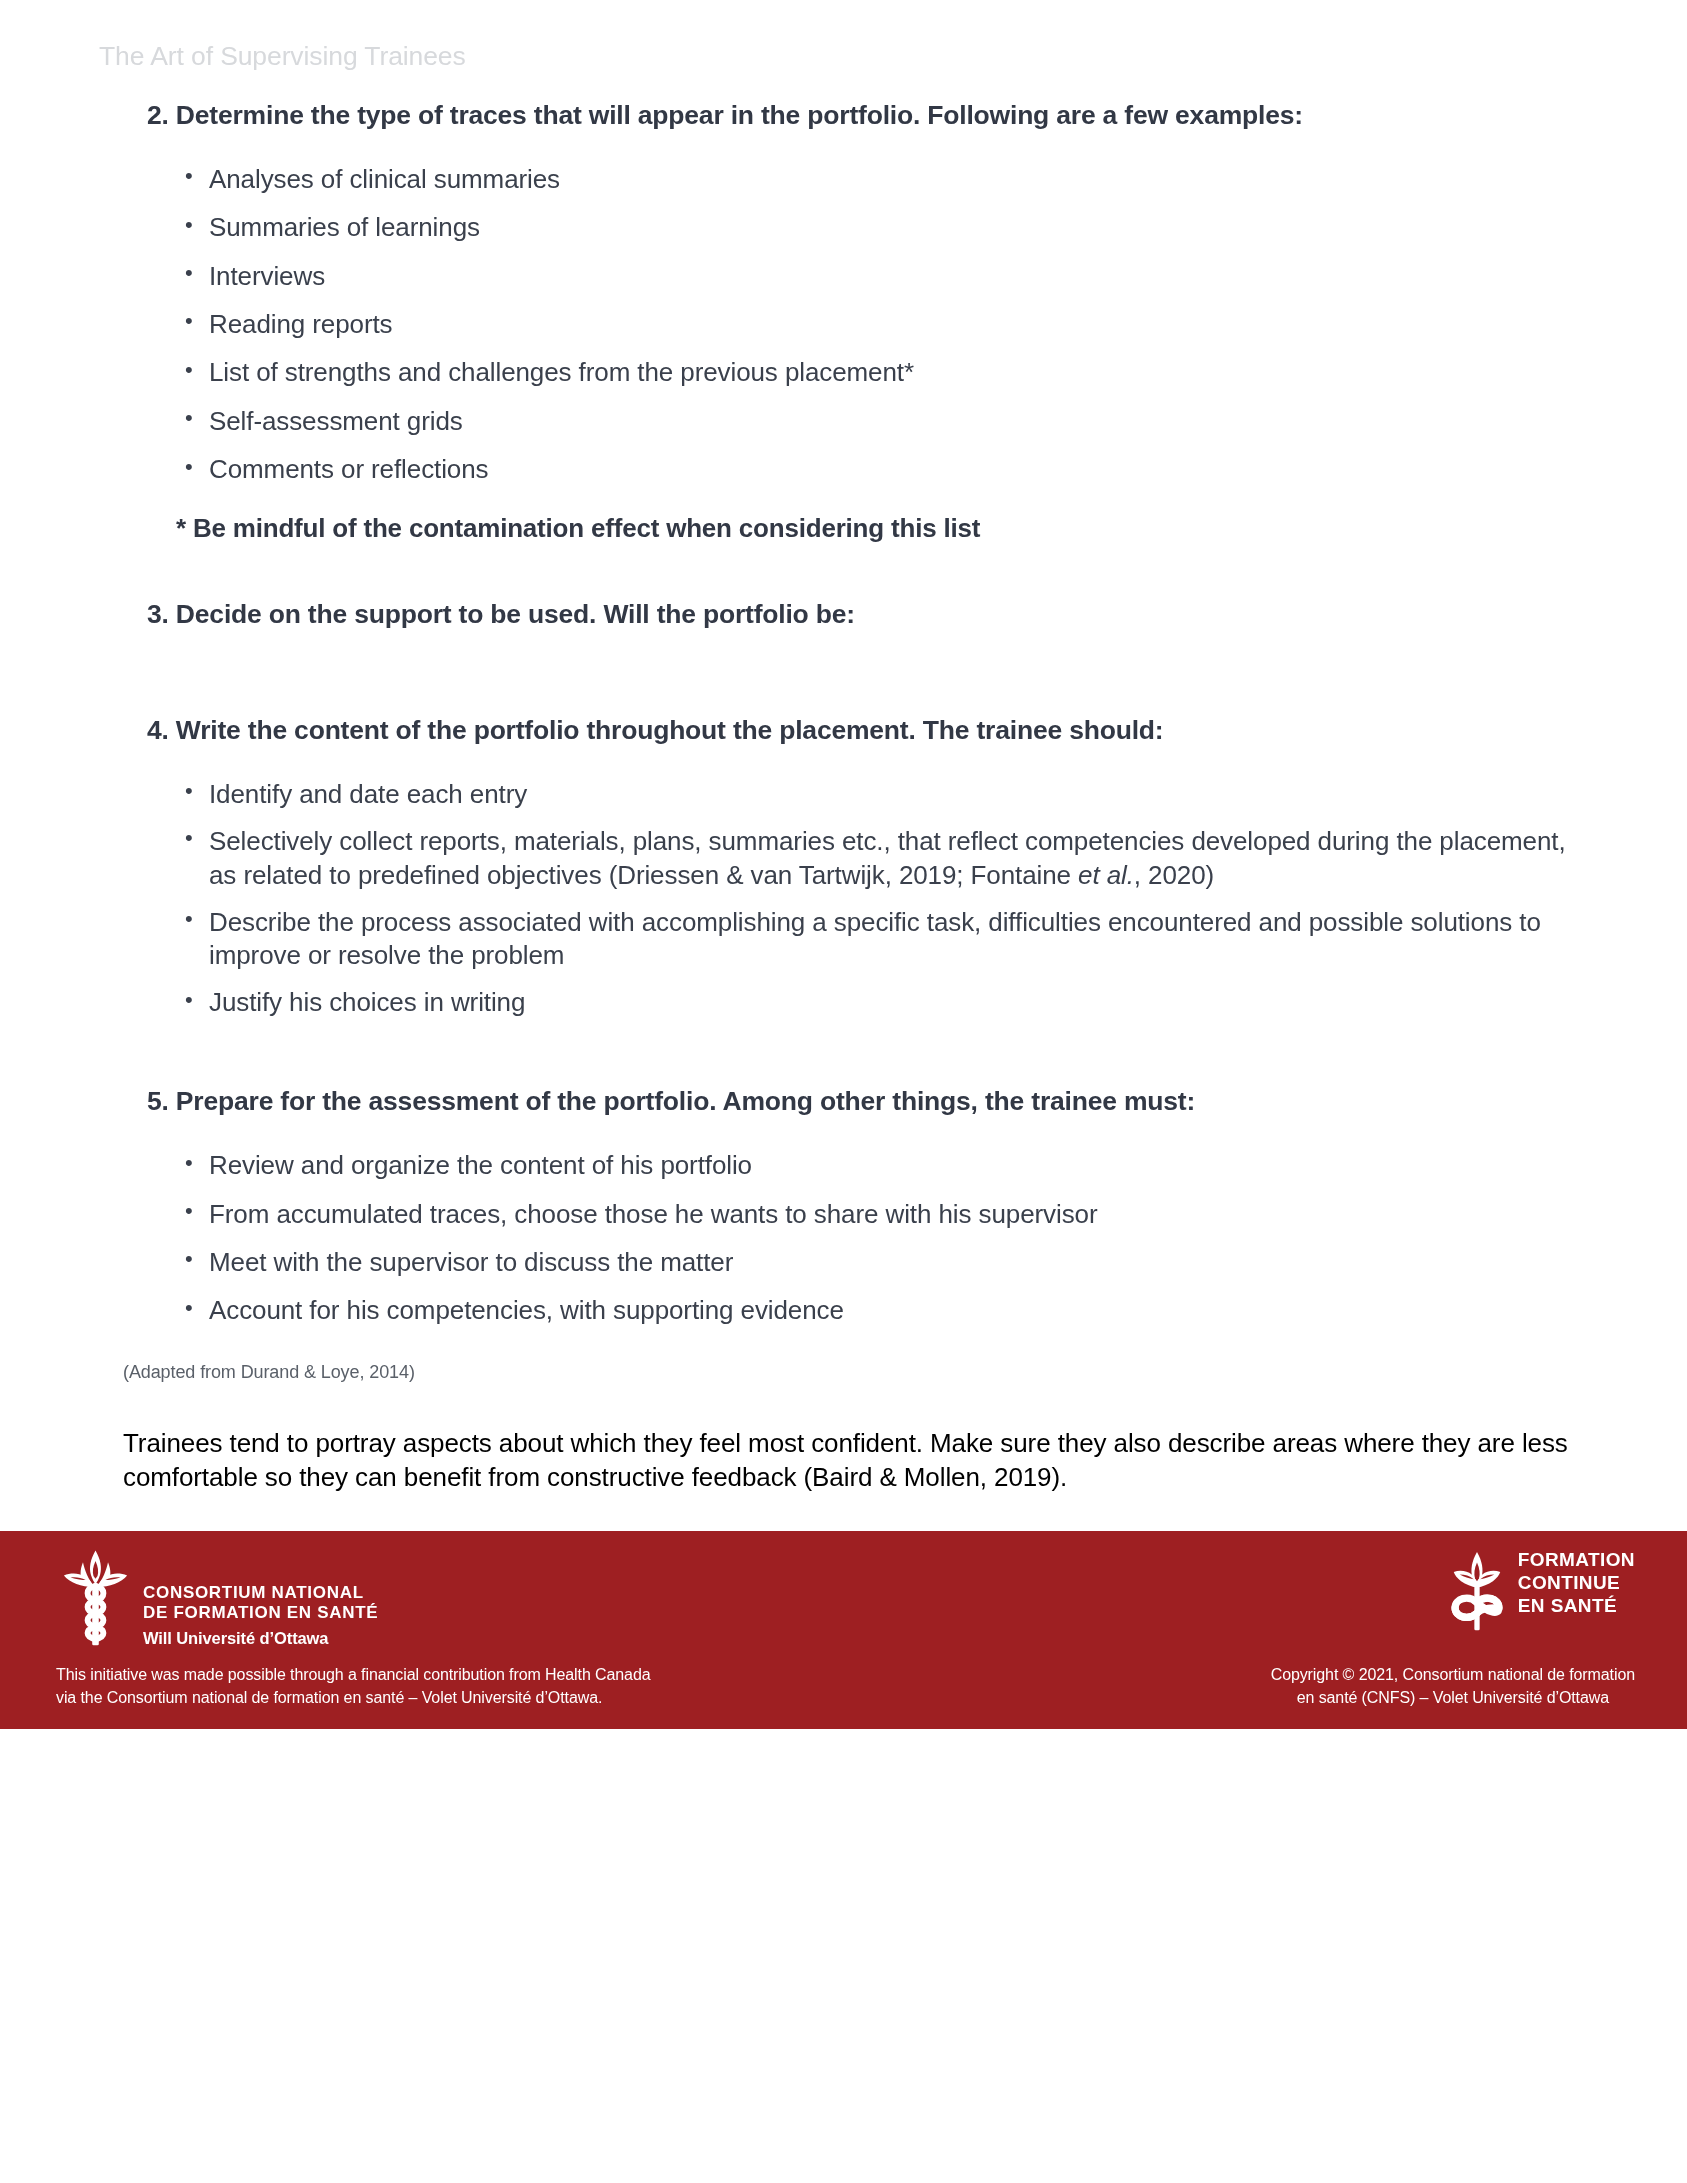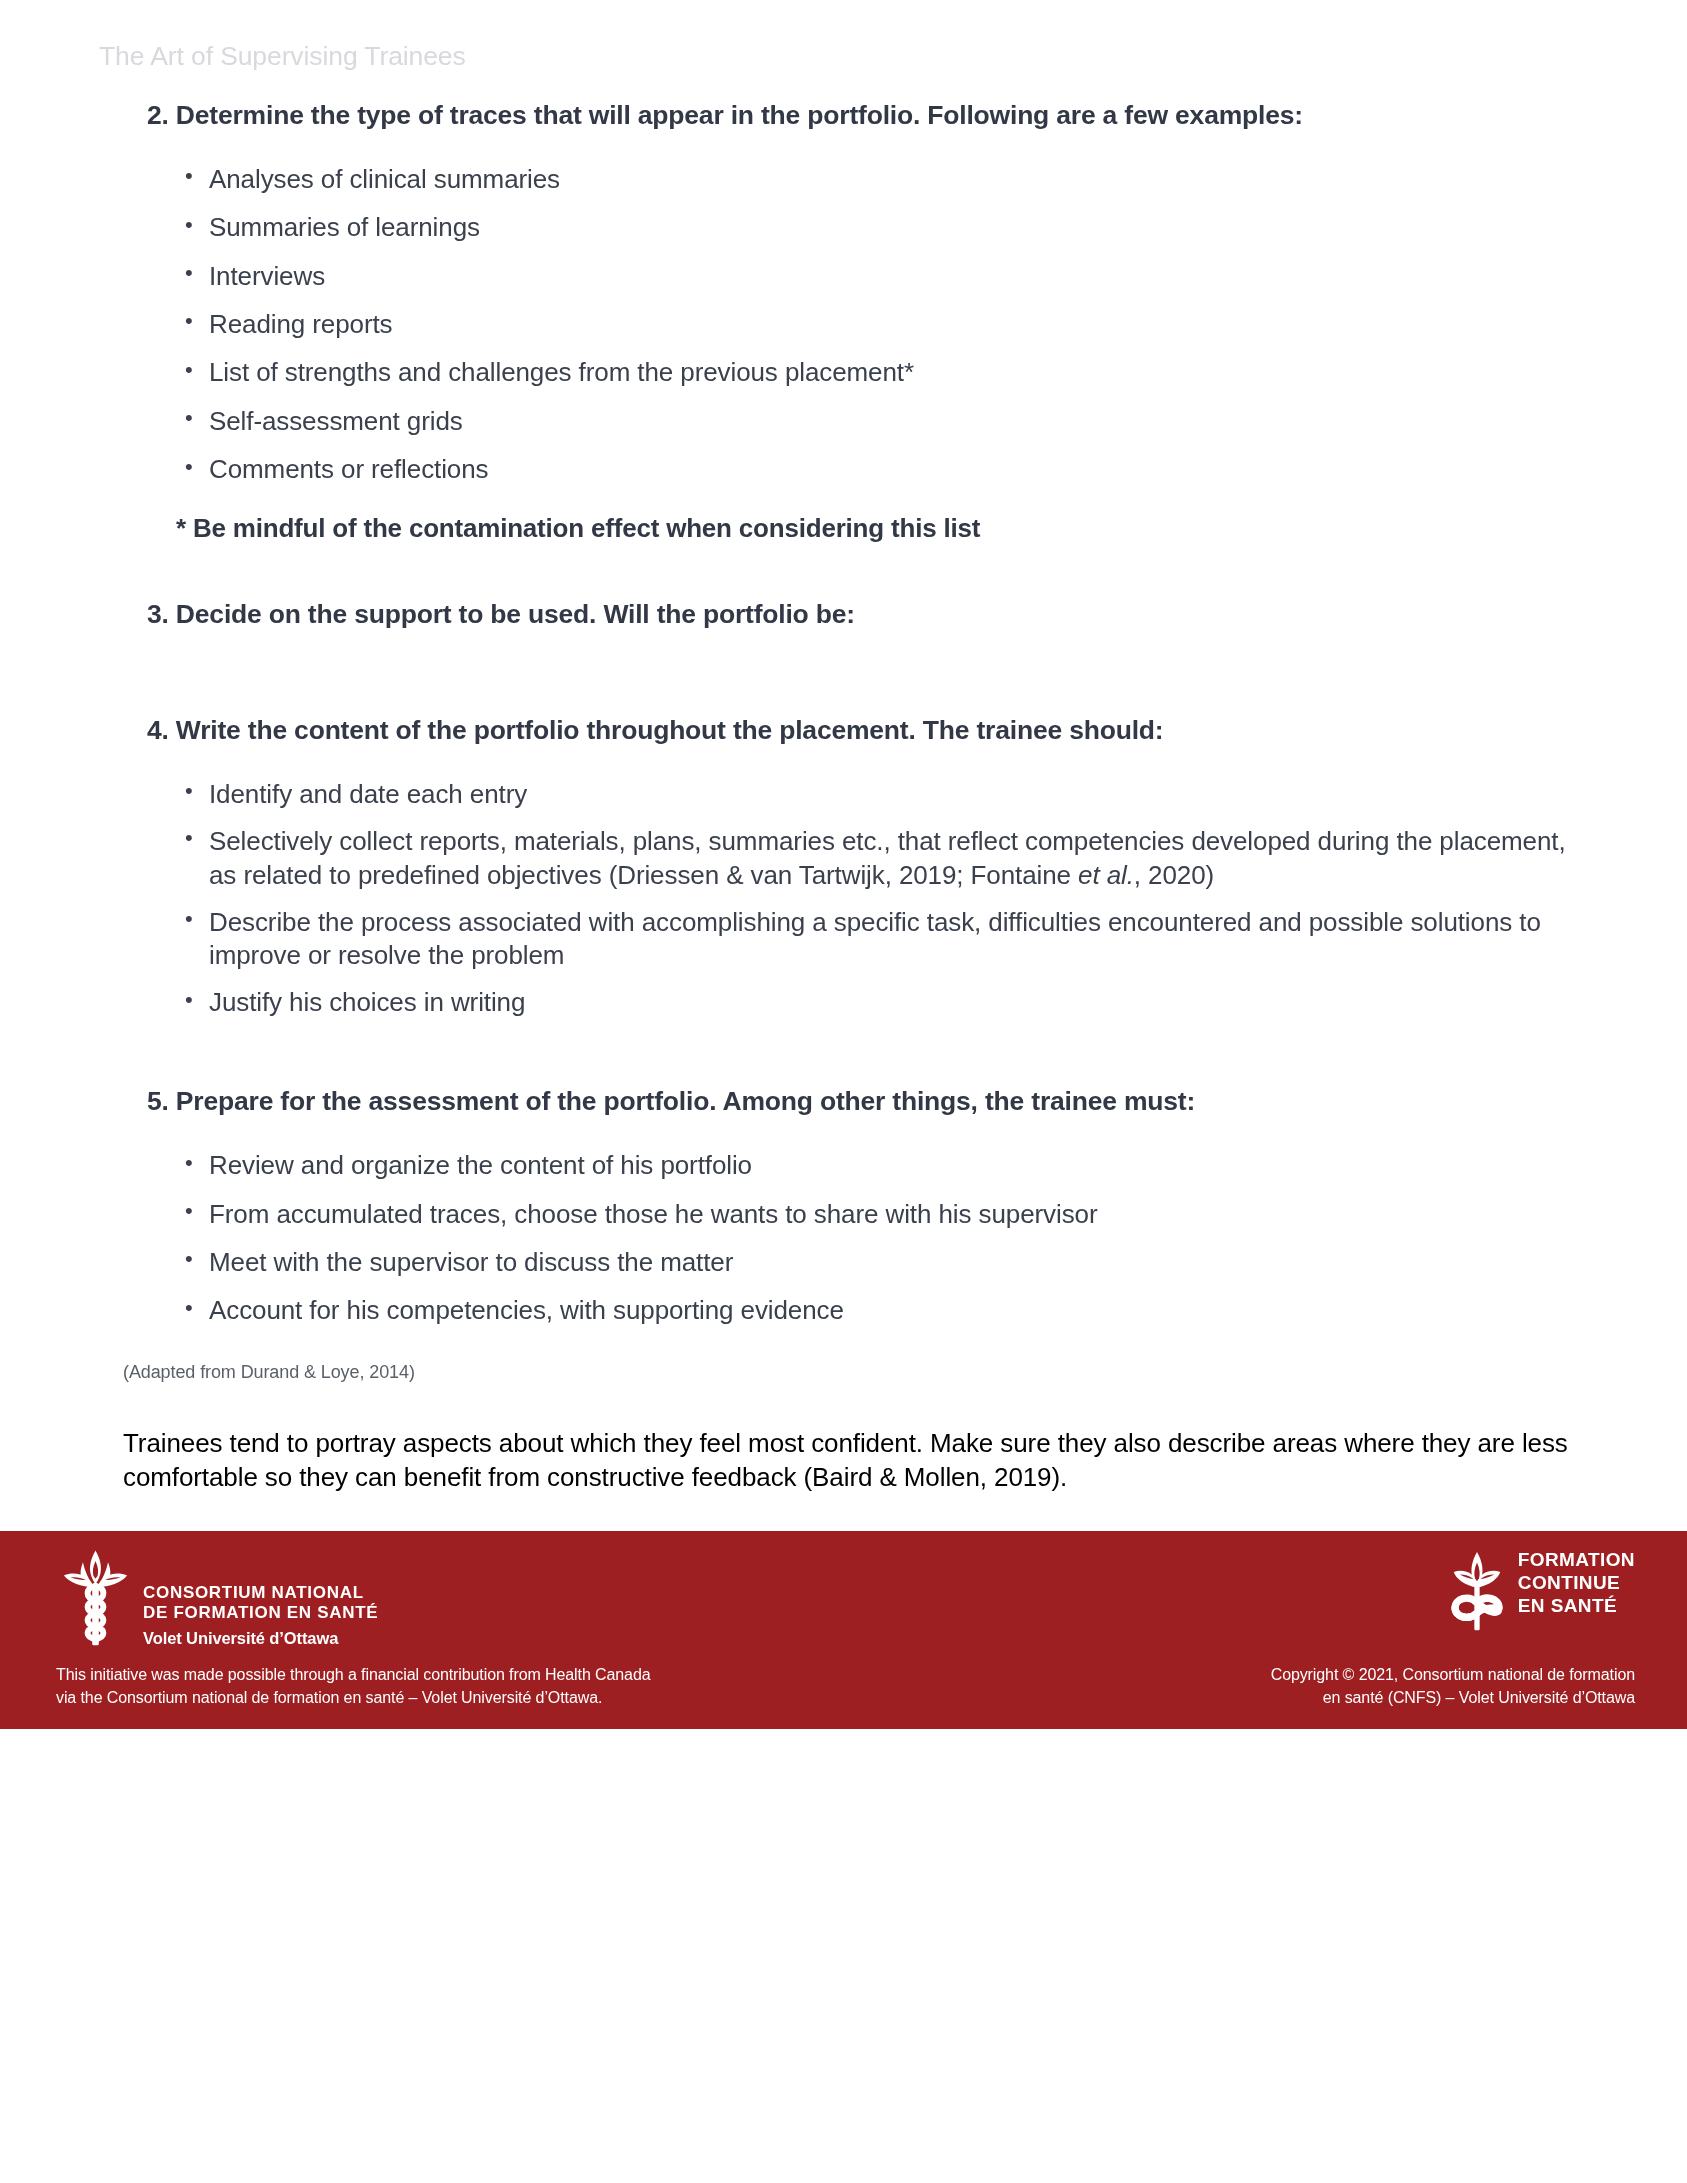--- a/index.html
+++ b/index.html
@@ -195,21 +195,21 @@
     letter-spacing: -0.1px;
   }
   .copyright {
     position: absolute;
     right: 52px;
     top: 1.3px;
     color: #ffffff;
     font-size: 16px;
     line-height: 1.42;
     letter-spacing: -0.1px;
-    text-align: right;
+    text-align: center;
   }
 </style>
 </head>
 <body>
 
 <div class="page">
 
   <div class="running-header">The Art of Supervising Trainees</div>
 
   <div class="content">
@@ -298,21 +298,21 @@
               <rect x="55" y="58" width="10" height="92" rx="2"></rect>
 
               <path d="M60 60 C44 64 44 78 60 82 C76 86 76 98 60 102 C44 106 44 118 60 122 C76 126 76 137 60 141" fill="none" stroke="#ffffff" stroke-width="9" stroke-linecap="round"></path>
               <path d="M60 60 C76 64 76 78 60 82 C44 86 44 98 60 102 C76 106 76 118 60 122 C44 126 44 137 60 141" fill="none" stroke="#ffffff" stroke-width="9" stroke-linecap="round"></path>
             </g>
           </svg>
         </span>
         <span class="logo-text">
           <div class="cnfs-l1">CONSORTIUM NATIONAL</div>
           <div class="cnfs-l2">DE FORMATION EN SANTÉ</div>
-          <div class="cnfs-sub">Volet Université d’Ottawa</div>
+          <div class="cnfs-sub">Will Université d’Ottawa</div>
         </span>
       </div>
 
       <div class="logo-right">
         <span>
           <svg class="emblem2" viewBox="0 0 90 128" xmlns="http://www.w3.org/2000/svg">
             <g fill="#ffffff">
 
               <path d="M45 6 C37 20 35 33 38 44 C40 52 43 56 45 60 C47 56 50 52 52 44 C55 33 53 20 45 6 Z"></path>
               <path d="M45 22 C41 31 40 39 42 46 L45 50 L48 46 C50 39 49 31 45 22 Z" fill="#9e1f22"></path>

